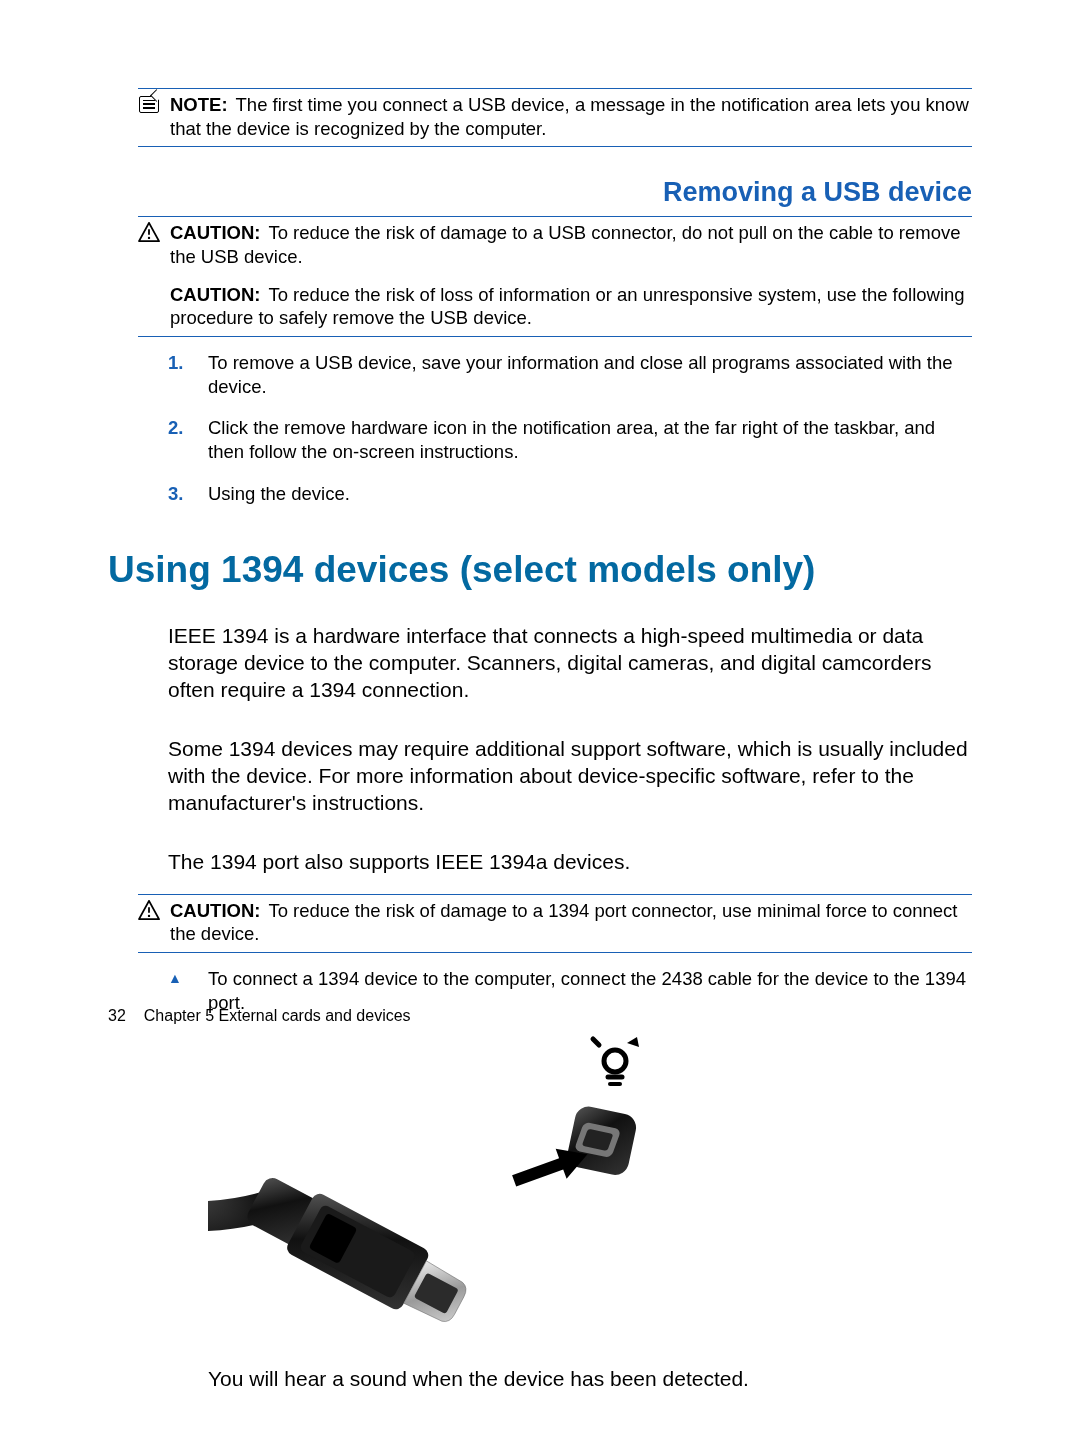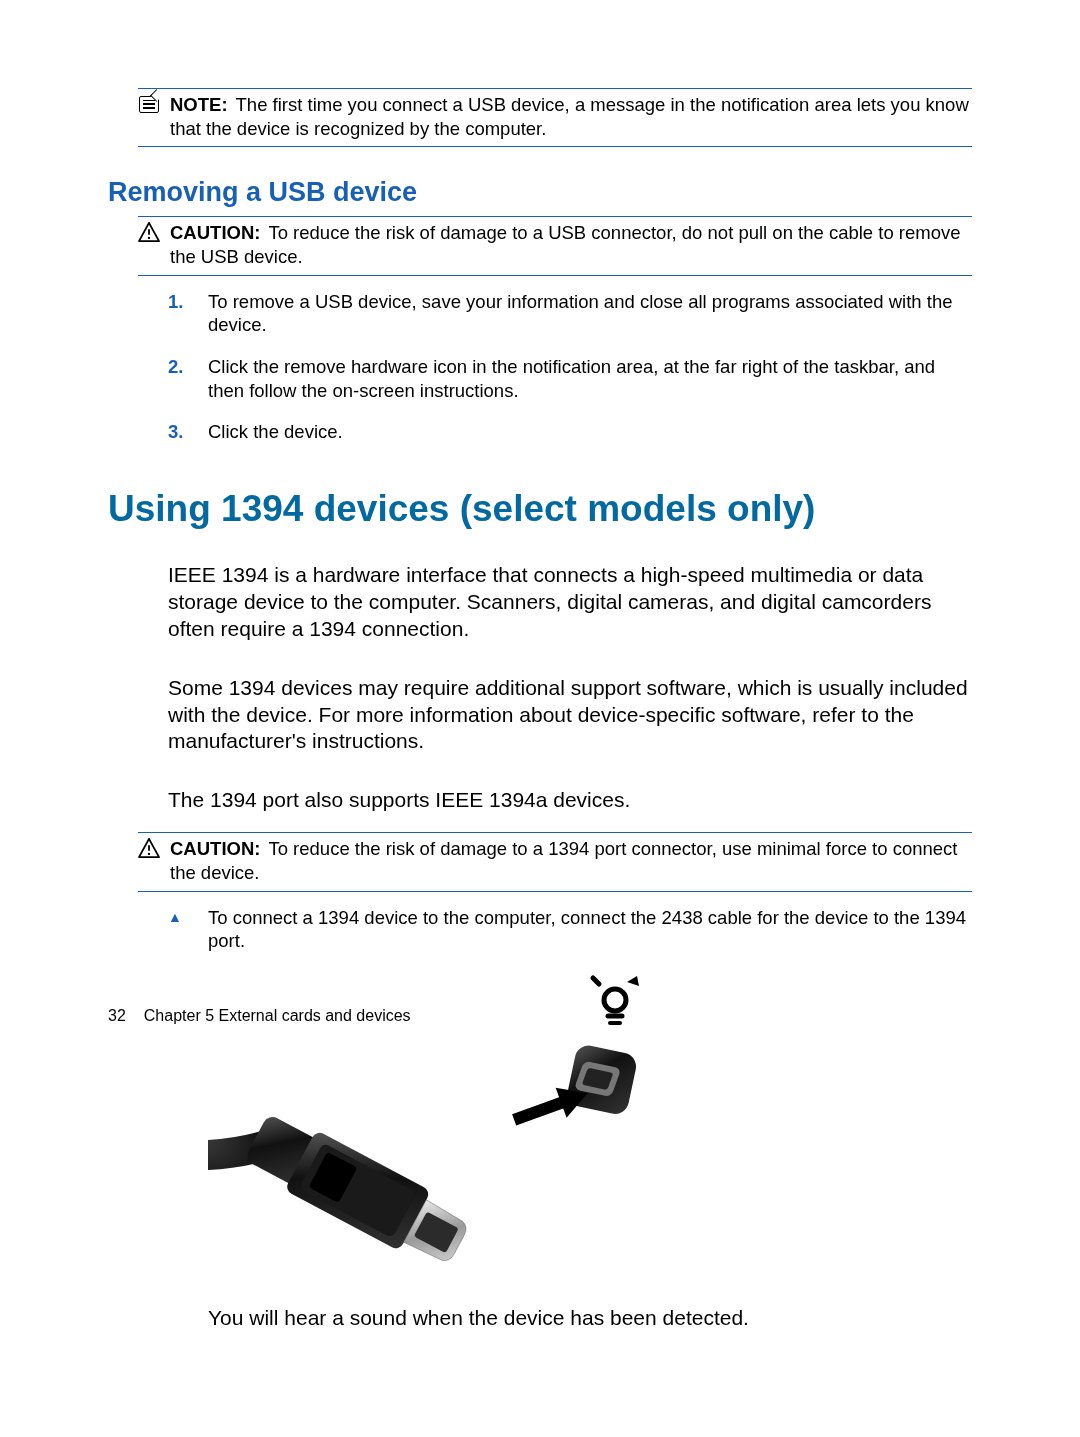--- a/index.html
+++ b/index.html
@@ -5,21 +5,21 @@
   * { box-sizing: border-box; margin: 0; padding: 0; }
   html, body { width: 1080px; height: 1437px; background: #fff; font-family: Arial, Helvetica, sans-serif; color: #000; }
   .page { position: relative; width: 1080px; height: 1083px; padding: 88px 108px 14px 108px; }
   .content { width: 100%; }
   .hr { border: none; border-top: 1.5px solid #1860b5; margin: 0; }
   .callout { display: flex; align-items: flex-start; gap: 10px; padding: 4px 0 6px 0; margin-left: 30px; }
   .callout-icon { flex: 0 0 22px; width: 22px; height: 22px; display: flex; align-items: center; justify-content: center; }
   .callout-body { flex: 1; font-size: 18.5px; line-height: 1.28; }
   .callout-body .label { font-weight: bold; margin-right: 8px; }
   .callout-extra { margin-top: 14px; }
-  h2.section { color: #1860b5; font-size: 27px; font-weight: bold; margin: 30px 0 8px 0; }
+  h2.section { color: #1860b5; font-size: 27px; font-weight: bold; margin: 30px 0 8px 0; text-align: right; }
   h1.main { color: #0369a1; font-size: 37px; font-weight: bold; margin: 44px 0 18px 0; }
   .body-indent { margin-left: 60px; }
   .para { font-size: 21px; line-height: 1.28; margin-bottom: 18px; margin-top: 32px; }
   ol.steps { list-style: none; margin: 14px 0 0 60px; padding: 0; }
   ol.steps li { display: flex; align-items: flex-start; gap: 18px; margin-bottom: 18px; font-size: 18.5px; line-height: 1.28; }
   ol.steps li .num { color: #1860b5; font-weight: bold; min-width: 22px; }
   .bullet-row { display: flex; align-items: flex-start; gap: 18px; margin: 14px 0 0 60px; font-size: 18.5px; line-height: 1.28; }
   .bullet-mark { color: #1860b5; font-size: 14px; margin-top: 3px; min-width: 22px; }
   .image-block { margin: 20px 0 14px 100px; width: 460px; height: 300px; position: relative; }
   .footer { position: absolute; left: 108px; bottom: 58px; font-size: 16px; display: flex; gap: 18px; }
@@ -64,36 +64,39 @@
         <svg viewBox="0 0 24 22" width="22" height="20">
           <path d="M12 1 L23 21 L1 21 Z" fill="none" stroke="#000" stroke-width="2" stroke-linejoin="round"></path>
           <line x1="12" y1="8" x2="12" y2="14" stroke="#000" stroke-width="2"></line>
           <circle cx="12" cy="17.5" r="1.3" fill="#000"></circle>
         </svg>
       </div>
       <div class="callout-body">
         <div>
           <span class="label">CAUTION:</span><span>To reduce the risk of damage to a USB connector, do not pull on the cable to remove the USB device.</span>
         </div>
+        <div class="callout-extra">
+          <span class="label">CAUTION:</span><span>To reduce the risk of loss of information or an unresponsive system, use the following procedure to safely remove the USB device.</span>
+        </div>
       </div>
     </div>
     <hr class="hr hr-left-indent">
 
     <ol class="steps">
       <li>
         <span class="num">1.</span>
         <span>To remove a USB device, save your information and close all programs associated with the device.</span>
       </li>
       <li>
         <span class="num">2.</span>
         <span>Click the remove hardware icon in the notification area, at the far right of the taskbar, and then follow the on-screen instructions.</span>
       </li>
       <li>
         <span class="num">3.</span>
-        <span>Click the device.</span>
+        <span>Using the device.</span>
       </li>
     </ol>
 
     <h1 class="main">Using 1394 devices (select models only)</h1>
 
     <div class="body-indent">
       <p class="para">IEEE 1394 is a hardware interface that connects a high-speed multimedia or data storage device to the computer. Scanners, digital cameras, and digital camcorders often require a 1394 connection.</p>
       <p class="para">Some 1394 devices may require additional support software, which is usually included with the device. For more information about device-specific software, refer to the manufacturer's instructions.</p>
       <p class="para">The 1394 port also supports IEEE 1394a devices.</p>
     </div>

